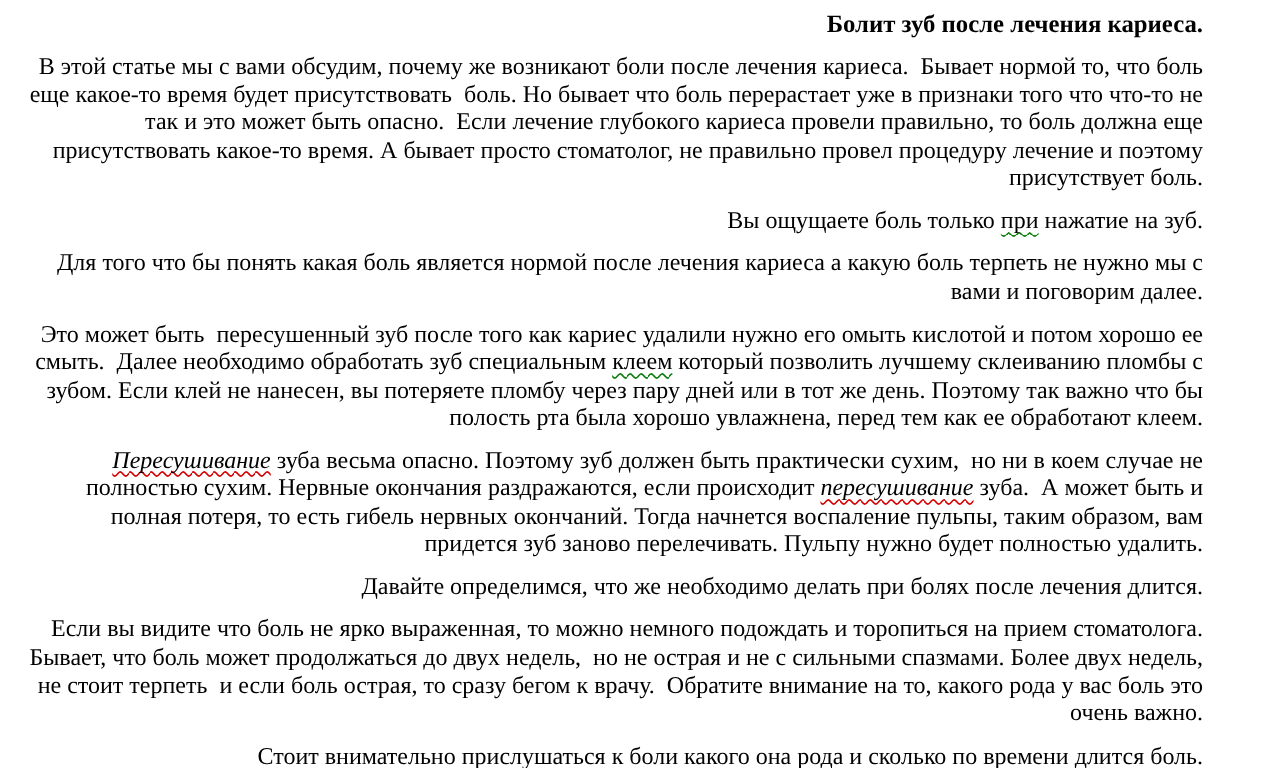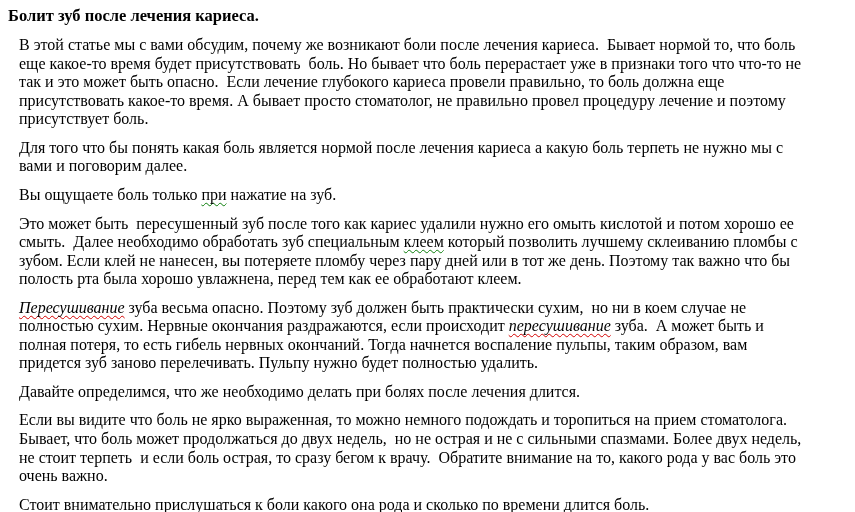--- a/index.html
+++ b/index.html
@@ -10,20 +10,21 @@
   }
   .page {
     width: 810px;
     height: 512px;
     box-sizing: border-box;
     padding: 6px 8px 0 8px;
     font-family: "Liberation Serif", "DejaVu Serif", serif;
     font-size: 16px;
     line-height: 1.16;
     overflow: hidden;
+    text-align: right;
   }
   .doc-title {
     font-size: 16.5px;
     font-weight: bold;
     margin: 0 0 11px 0;
     white-space: pre-wrap;
   }
   .doc-body p {
     margin: 0 0 10px 11px;
     white-space: pre-wrap;
@@ -46,21 +47,21 @@
     font-style: italic;
   }
 </style>
 </head>
 <body>
 
 <div class="page">
   <div class="doc-title">Болит зуб после лечения кариеса.</div>
   <div class="doc-body" id="doc-body">
       <p>В этой статье мы с вами обсудим, почему же возникают боли после лечения кариеса.  Бывает нормой то, что боль еще какое-то время будет присутствовать  боль. Но бывает что боль перерастает уже в признаки того что что-то не так и это может быть опасно.  Если лечение глубокого кариеса провели правильно, то боль должна еще присутствовать какое-то время. А бывает просто стоматолог, не правильно провел процедуру лечение и поэтому присутствует боль.</p>
+      <p>Вы ощущаете боль только <span class="sp-green">при</span> нажатие на зуб.</p>
       <p>Для того что бы понять какая боль является нормой после лечения кариеса а какую боль терпеть не нужно мы с вами и поговорим далее.</p>
-      <p>Вы ощущаете боль только <span class="sp-green">при</span> нажатие на зуб.</p>
       <p>Это может быть  пересушенный зуб после того как кариес удалили нужно его омыть кислотой и потом хорошо ее смыть.  Далее необходимо обработать зуб специальным <span class="sp-green">клеем</span> который позволить лучшему склеиванию пломбы с зубом. Если клей не нанесен, вы потеряете пломбу через пару дней или в тот же день. Поэтому так важно что бы полость рта была хорошо увлажнена, перед тем как ее обработают клеем.</p>
       <p><span class="sp-red">Пересушивание</span> зуба весьма опасно. Поэтому зуб должен быть практически сухим,  но ни в коем случае не полностью сухим. Нервные окончания раздражаются, если происходит <span class="sp-red">пересушивание</span> зуба.  А может быть и полная потеря, то есть гибель нервных окончаний. Тогда начнется воспаление пульпы, таким образом, вам придется зуб заново перелечивать. Пульпу нужно будет полностью удалить.</p>
       <p>Давайте определимся, что же необходимо делать при болях после лечения длится.</p>
       <p>Если вы видите что боль не ярко выраженная, то можно немного подождать и торопиться на прием стоматолога. Бывает, что боль может продолжаться до двух недель,  но не острая и не с сильными спазмами. Более двух недель, не стоит терпеть  и если боль острая, то сразу бегом к врачу.  Обратите внимание на то, какого рода у вас боль это очень важно.</p>
       <p>Стоит внимательно прислушаться к боли какого она рода и сколько по времени длится боль.</p>
     </div>
 </div>
 
 </body></html>

